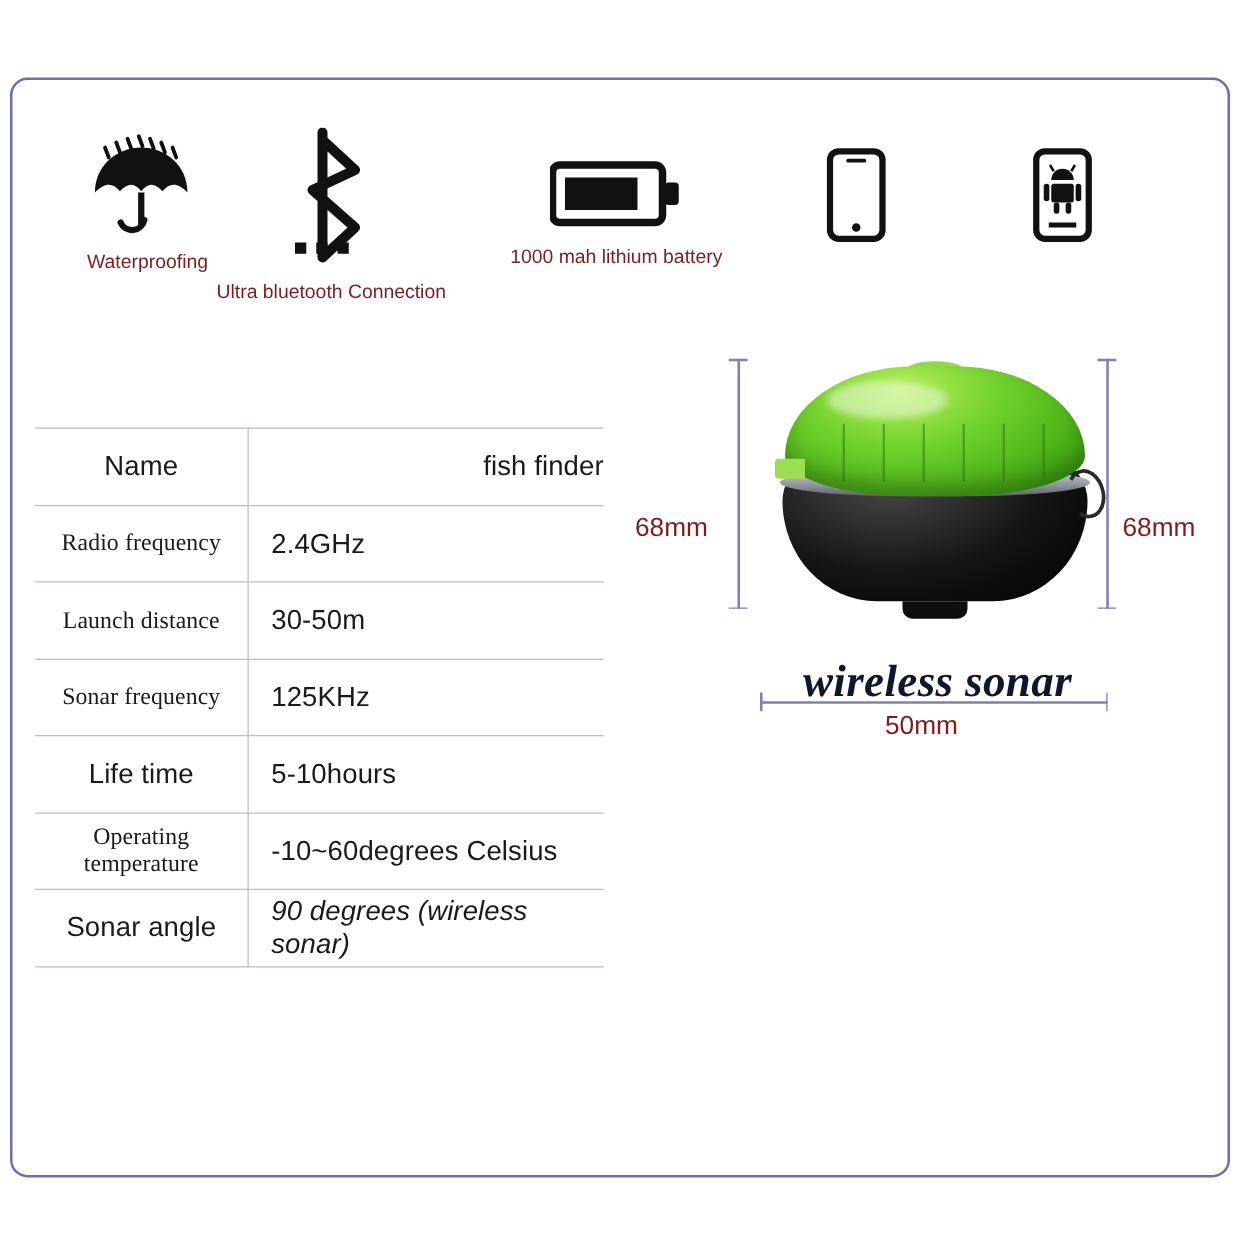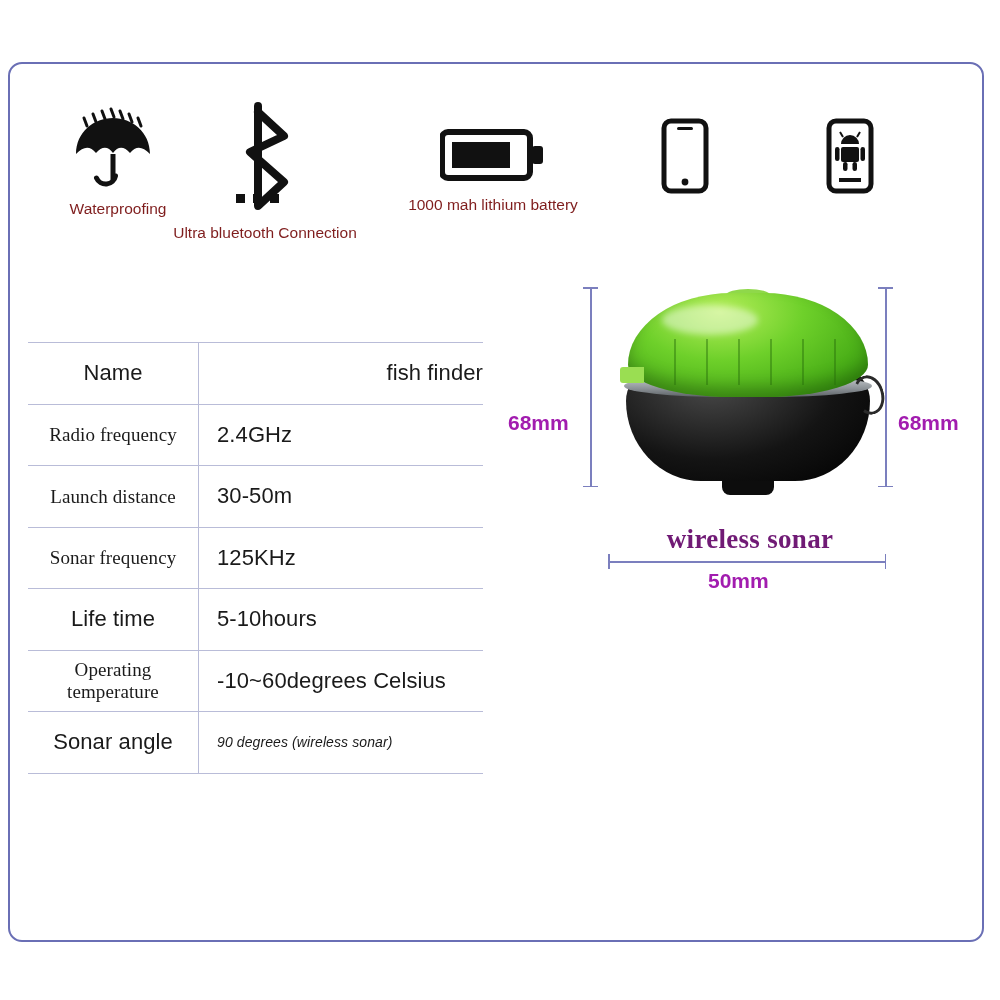--- a/index.html
+++ b/index.html
@@ -95,38 +95,37 @@
     padding-left: 18px;
     font-size: 22px;
     letter-spacing: .1px;
   }
   #spec-table td.v.center {
     text-align: right;
     padding-left: 18px;
   }
   #spec-table td.v.italic {
     font-style: italic;
-    font-size: 14px;
+    font-size: 22px;
     margin-top: 20px;
   }
 
   
   #product-area {
     position: absolute;
     left: 480px;
     top: 205px;
     width: 486px;
     height: 345px;
   }
 
   .dim-label {
     position: absolute;
     font-size: 21px;
-    color: #a21caf;
-    font-weight: bold;
+    color: #7f1d1d;
   }
   #dim-left  { left: 18px;  top: 142px; }
   #dim-right { left: 408px; top: 142px; }
   #dim-bottom{ left: 218px; top: 300px; font-size: 21px; }
 
   
   .vbar {
     position: absolute;
     width: 1.5px;
     background: #7b7fbe;
@@ -162,23 +161,24 @@
   .hbar::after  { right: 0; }
   #hbar-bottom { left: 118px; top: 292px; width: 278px; }
 
   #wireless-label {
     position: absolute;
     left: 110px;
     top: 255px;
     width: 300px;
     text-align: center;
     font-family: "Liberation Serif", serif;
+    font-style: italic;
     font-weight: bold;
-    font-size: 27px;
-    color: #701a75;
+    font-size: 36px;
+    color: #0f172a;
     letter-spacing: .3px;
   }
 
   
   #device {
     position: absolute;
     left: 128px;
     top: 20px;
     width: 260px;
     height: 200px;

